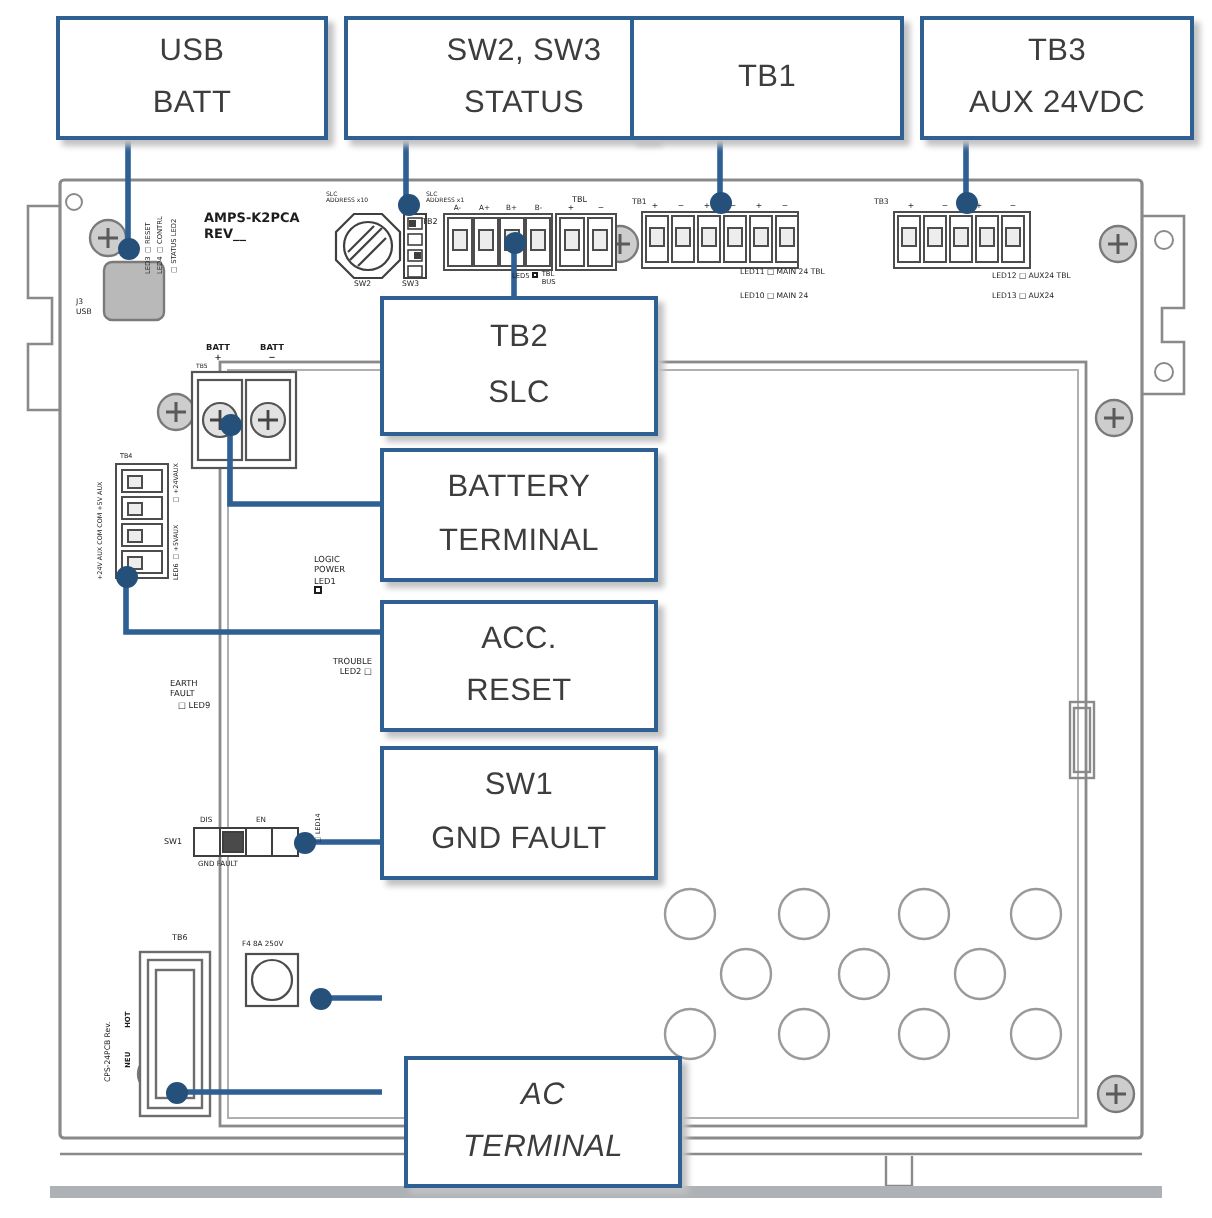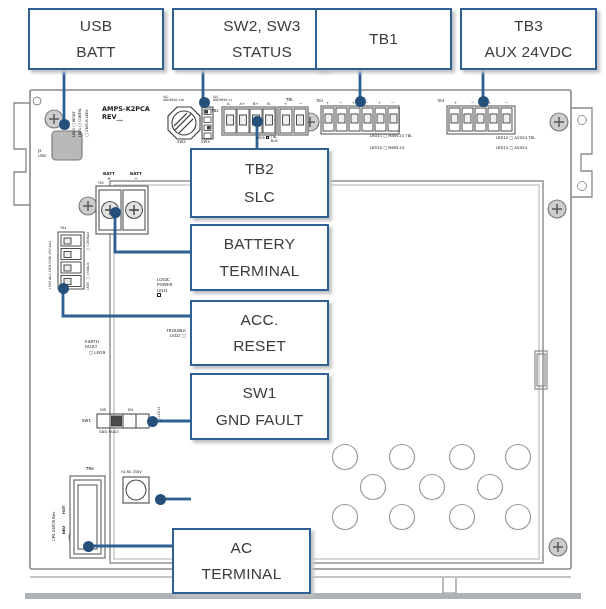--- a/index.html
+++ b/index.html
@@ -358,18 +358,18 @@
     <span class="l">TERMINAL</span>
   </div>
   <div class="callout" style="left:190px;top:300px;width:135px;height:62px;">
     <span class="l">ACC.</span>
     <span class="l">RESET</span>
   </div>
   <div class="callout" style="left:190px;top:373px;width:135px;height:63px;">
     <span class="l">SW1</span>
     <span class="l">GND FAULT</span>
   </div>
-  <div class="callout" style="left:172px;top:528px;width:135px;height:62px;">
+  <div class="callout" style="left:202px;top:528px;width:135px;height:62px;font-style:italic;">
     <span class="l">AC</span>
     <span class="l">TERMINAL</span>
   </div>
 
 </div>
 
 </body></html>

